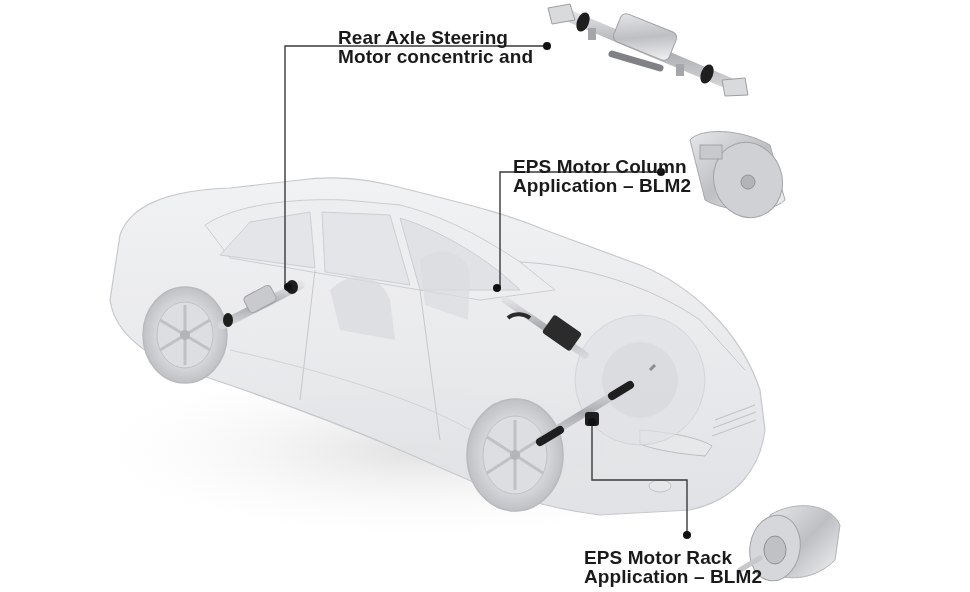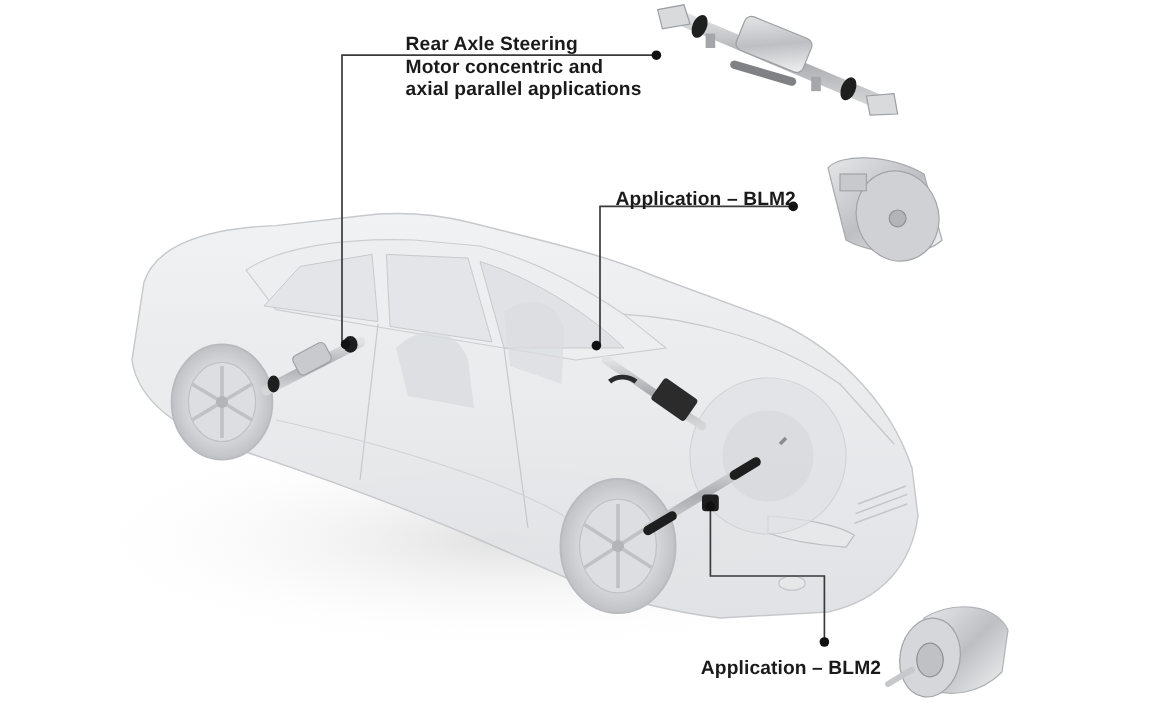--- a/index.html
+++ b/index.html
@@ -1,20 +1,20 @@
 <!DOCTYPE html>
 <html><head>
 <meta charset="utf-8">
 <style>
   html, body { margin: 0; padding: 0; background: #ffffff; }
   body { width: 970px; height: 592px; position: relative; overflow: hidden;
          font-family: "Liberation Sans", sans-serif; }
   .stage { position: absolute; left: 0; top: 0; width: 970px; height: 592px; }
   svg.art { position: absolute; left: 0; top: 0; }
-  .label { position: absolute; font-weight: bold; font-size: 16px; line-height: 18.5px;
+  .label { position: absolute; font-weight: bold; font-size: 19px; line-height: 18.5px;
            color: #1a1a1a; letter-spacing: 0.1px; white-space: nowrap; }
   .label span { display: block; }
 </style>
 </head>
 <body>
 
 <div class="stage">
 
   <svg class="art" width="970" height="592" viewBox="0 0 970 592">
     <defs>
@@ -157,24 +157,25 @@
       <path d="M770 515 C 795 500, 830 503, 840 525 L 835 560 C 815 580, 790 580, 775 575 Z" fill="url(#cylGrad)" stroke="#b0b2b6"></path>
       <ellipse cx="775" cy="548" rx="25" ry="33" fill="#d5d7da" stroke="#a0a2a6" transform="rotate(10 775 548)"></ellipse>
       <ellipse cx="775" cy="550" rx="11" ry="14" fill="#bfc1c5" stroke="#8f9195"></ellipse>
       <line x1="760" y1="558" x2="740" y2="570" stroke="#c6c8cb" stroke-width="5" stroke-linecap="round"></line>
     </g>
   </svg>
 
   <div class="label" style="left:338px; top:29px;">
     <span>Rear Axle Steering</span>
     <span>Motor concentric and</span>
-    <span>axial parallel applications</span>
   </div>
 
   <div class="label" style="left:513px; top:158px;">
+    <span>EPS Motor Column</span>
     <span>Application – BLM2</span>
   </div>
 
   <div class="label" style="left:584px; top:549px;">
+    <span>EPS Motor Rack</span>
     <span>Application – BLM2</span>
   </div>
 
 </div>
 
 </body></html>

